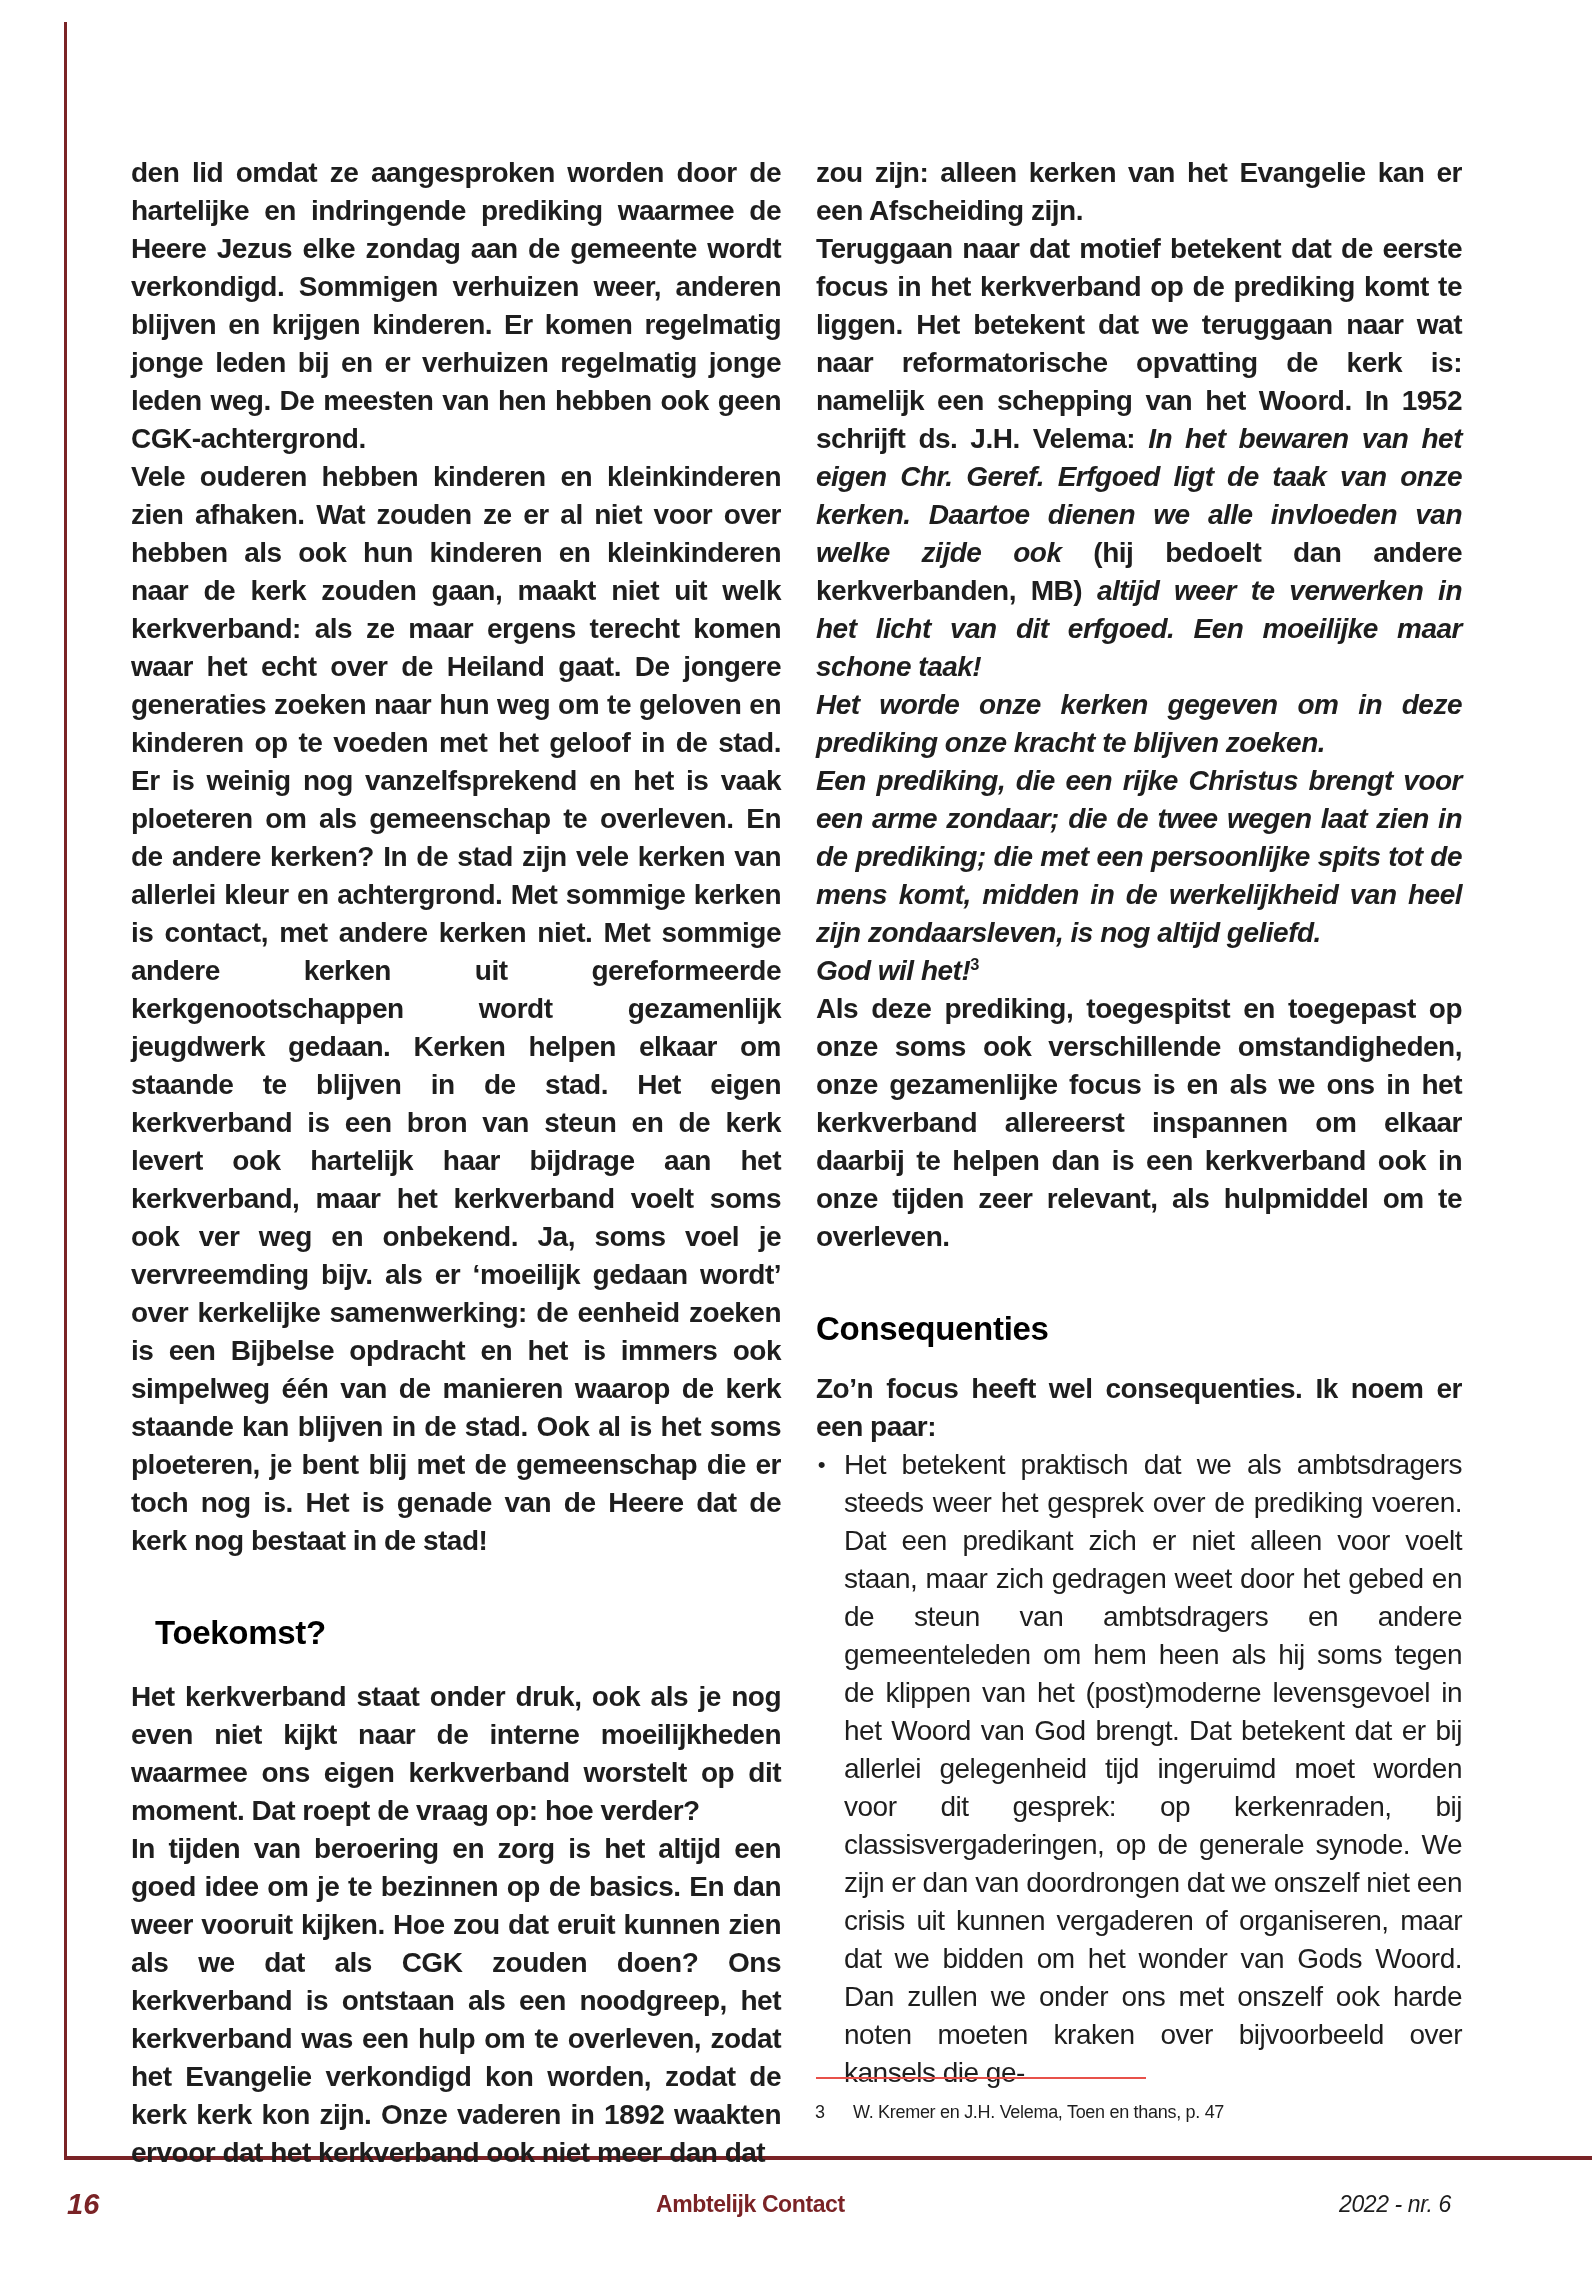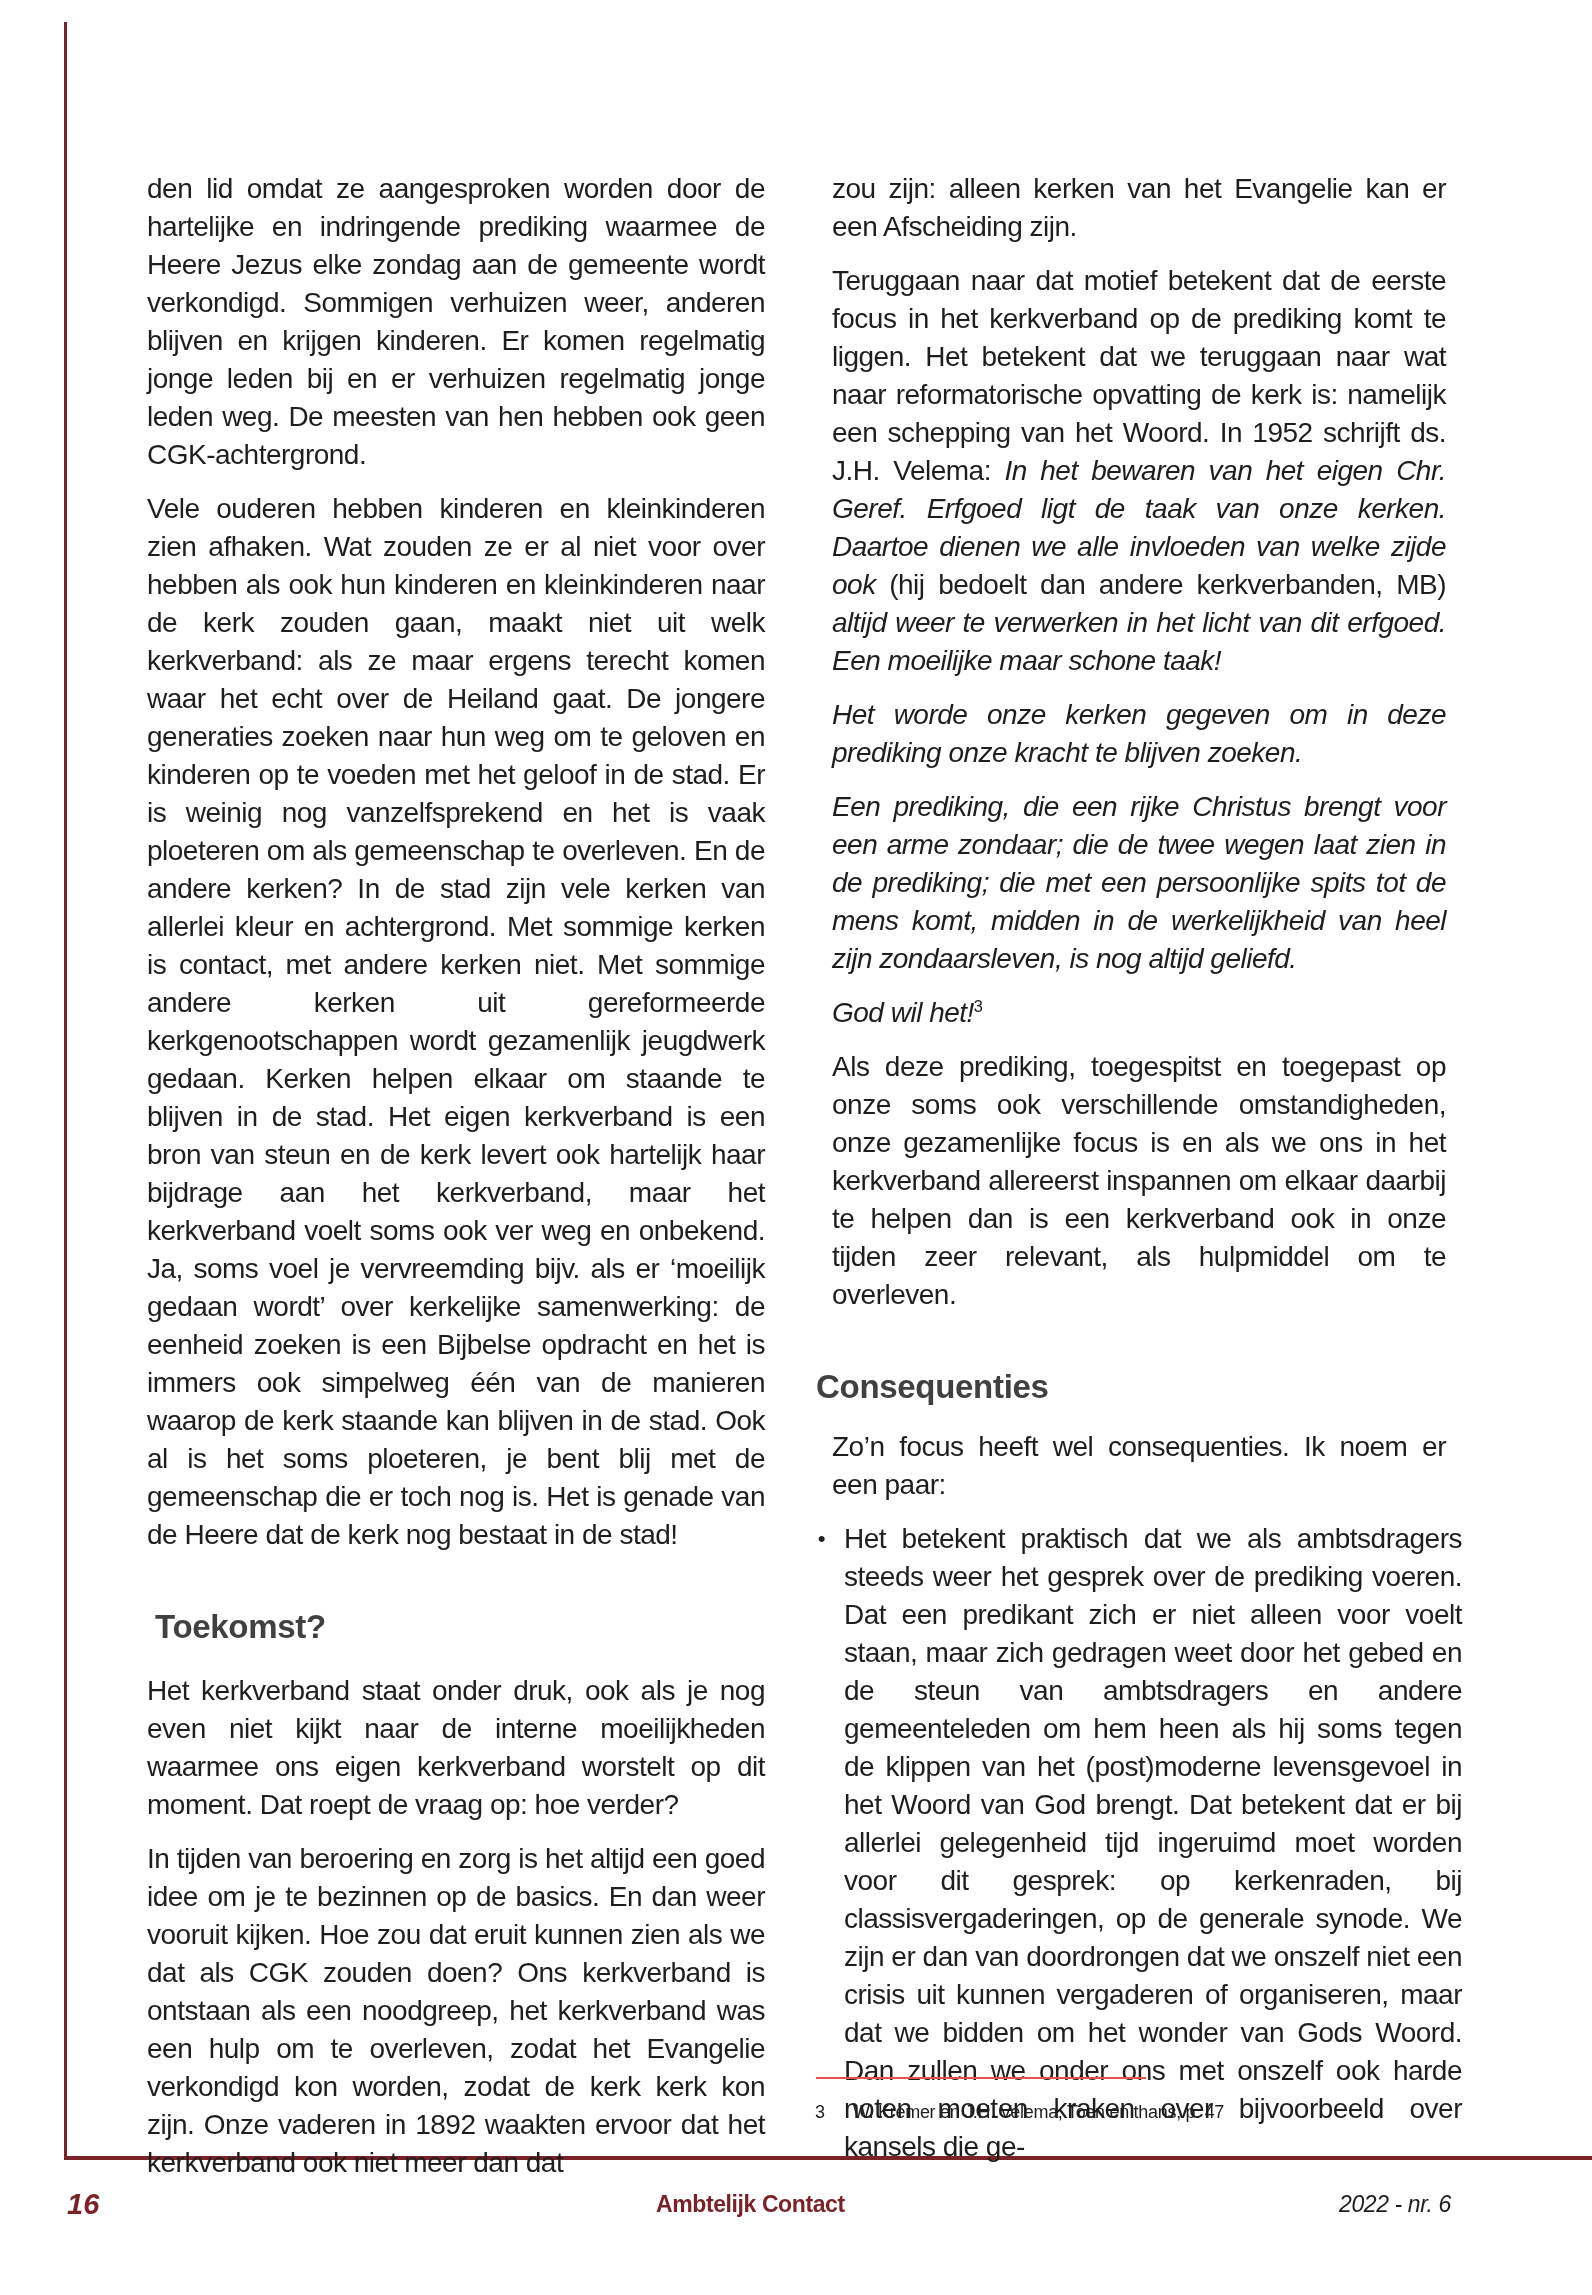--- a/index.html
+++ b/index.html
@@ -3,24 +3,24 @@
 <meta charset="utf-8">
 <style>
   html, body { margin: 0; padding: 0; background: #ffffff; }
   body { width: 1592px; height: 2295px; position: relative; overflow: hidden;
          font-family: "Liberation Sans", "DejaVu Sans", sans-serif; color: #1e1e1e; }
   .frame-left { position: absolute; left: 64px; top: 22.4px; width: 2.6px; height: 2137px; background: #7a2326; }
   .frame-bottom { position: absolute; left: 64px; top: 2156px; width: 1528px; height: 3.5px; background: #7a2326; }
   .col { position: absolute; top: 154px; font-size: 28px; line-height: 38px; text-align: justify; letter-spacing: -0.5px; }
   .col-left { left: 131px; width: 650px; }
   .col-right { left: 816px; width: 646px; }
-  .col p { margin: 16px; }
+  .col p { margin: 0; font-weight: bold; }
   .col em { font-style: italic; }
   .col sup { font-size: 16.4px; line-height: 0; vertical-align: super; }
-  h2 { margin: 0; color: #404040; font-weight: bold; font-size: 33px; line-height: 38px; letter-spacing: -0.3px; }
+  h2 { margin: 0; color: #000000; font-weight: bold; font-size: 33px; line-height: 38px; letter-spacing: -0.3px; }
   .h-toekomst { margin-top: 54px; margin-bottom: 26px; margin-left: 24px; }
   .h-consequenties { margin-top: 54px; margin-bottom: 22.4px; }
   ul.bullets { list-style: none; margin: 0; padding: 0; }
   ul.bullets li { position: relative; padding-left: 28px; }
   ul.bullets li::before { content: "\2022"; position: absolute; left: 1.7px; top: 0; font-size: 22.4px; }
   .fn-rule { position: absolute; left: 816px; top: 2077px; width: 330px; height: 1.7px; background: #e8514a; }
   .footnote { position: absolute; left: 815px; top: 2100px; font-size: 18px; line-height: 24px; color: #1e1e1e; letter-spacing: -0.3px; }
   .footnote .fn-num { display: inline-block; width: 38px; }
   .footer { position: absolute; top: 2187px; font-size: 26px; line-height: 35px; }
   .page-num { left: 67px; color: #7a2326; font-weight: bold; font-size: 29px; font-style: italic; }

